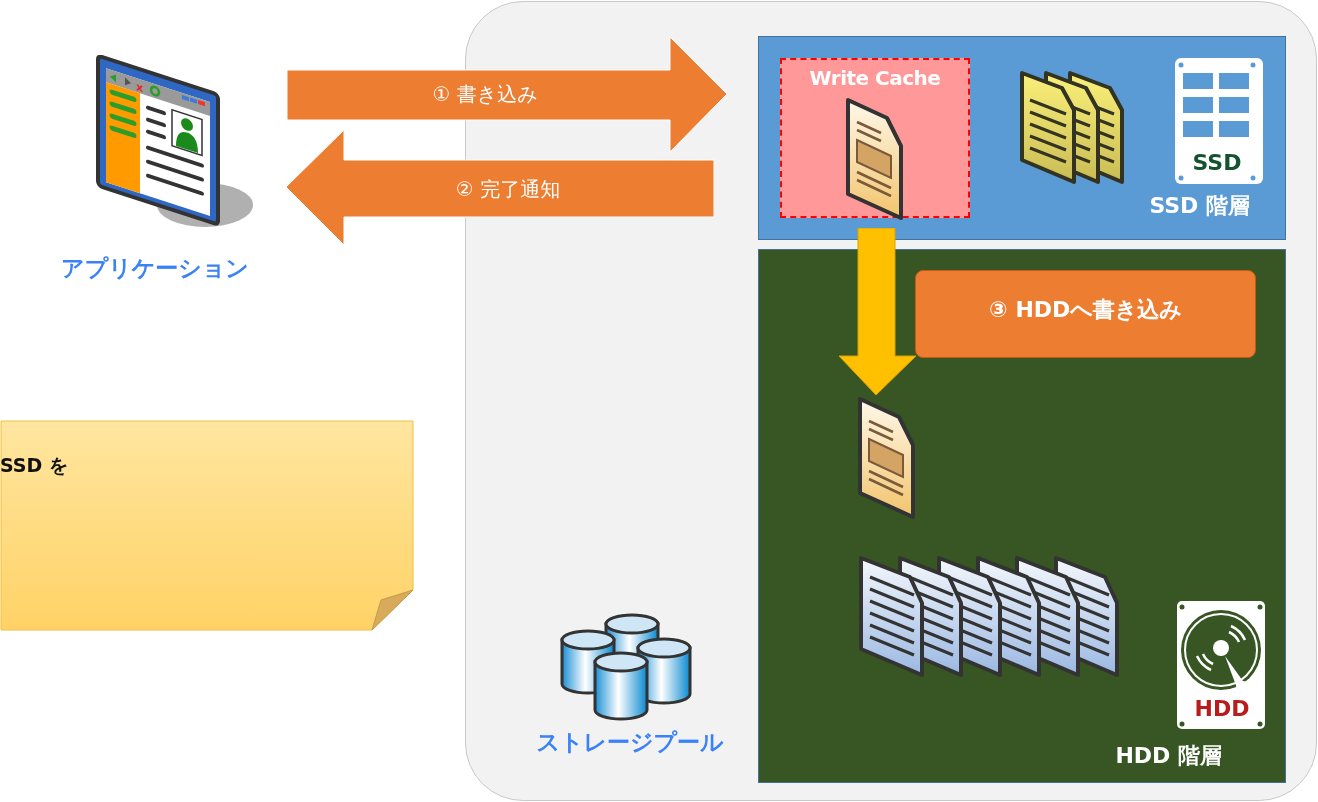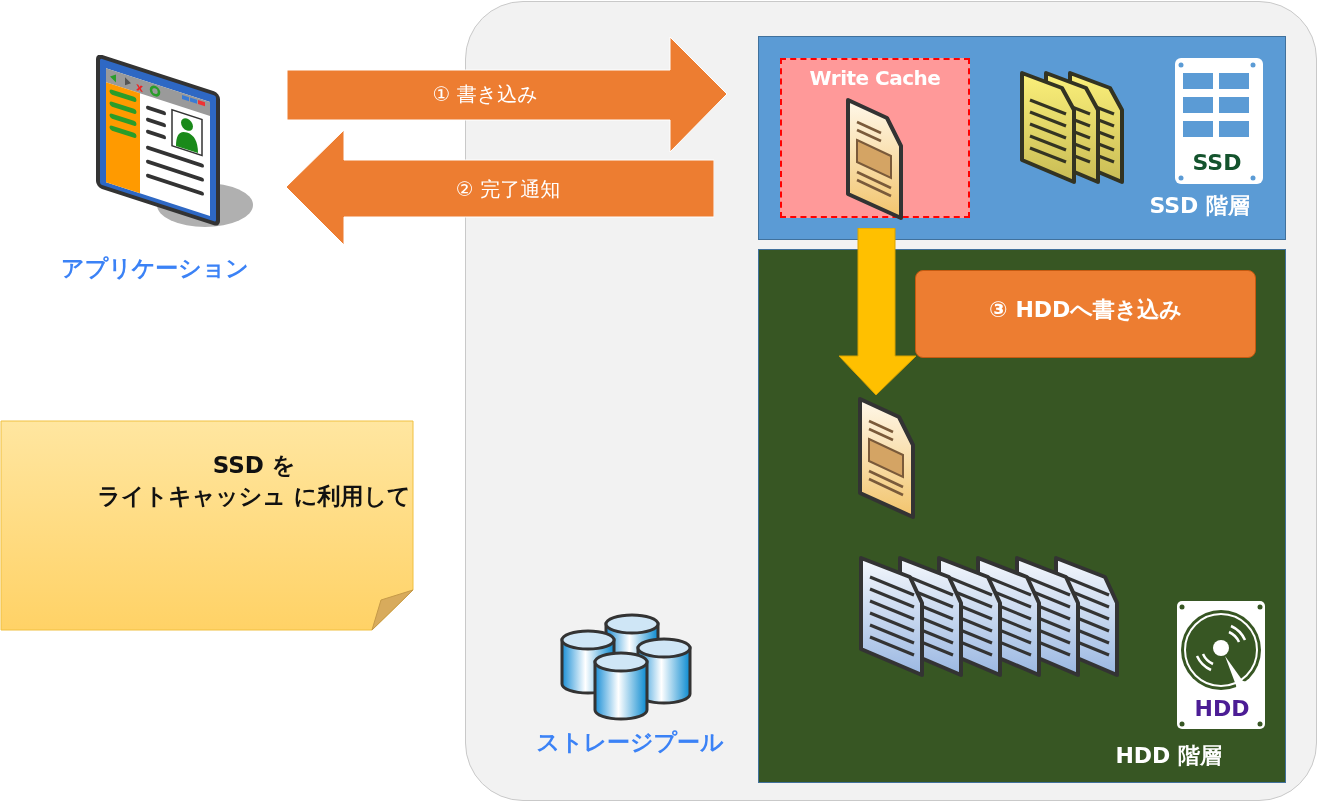--- a/index.html
+++ b/index.html
@@ -16,22 +16,22 @@
                  border:2px dashed #ff0000; box-sizing:border-box; }
   .cache-label { color:#fff; font-weight:bold; font-size:20px; text-align:center;
                  width:100%; margin-top:6px; letter-spacing:-0.5px; }
   .tier-label { color:#fff; font-weight:bold; font-size:22px; }
   .arrow-text { color:#fff; font-weight:normal; font-size:20px; text-align:center; }
   #step3 { left:915px; top:270px; width:341px; height:88px; background:#ed7d31;
            border:1px solid #c55a11; border-radius:8px; box-sizing:border-box;
            display:flex; align-items:center; justify-content:center; }
   #step3 span { color:#fff; font-weight:bold; font-size:22px; margin-top:-8px; }
   #note { left:0; top:420px; width:414px; height:211px; }
-  .note-text { position:absolute; left:0; top:30px; width:414px; text-align:center;
-               font-weight:bold; font-size:23px; line-height:31px; color:#111;padding-left:47px; }
+  .note-text { position:absolute; left:0; top:30px; width:414px; 
+               font-weight:bold; font-size:19px; line-height:31px; color:#111; }
   .caption { font-weight:bold; font-size:23px; color:#3b82f6; }
 </style>
 </head>
 <body>
 
 <div id="pool" class="abs"></div>
 
 <div class="abs" style="left:90px;top:55px;width:180px;height:190px;">
   <svg width="180" height="190" viewBox="0 0 180 190">
     <ellipse cx="115" cy="150" rx="48" ry="22" fill="#b0b0b0"></ellipse>
@@ -293,21 +293,21 @@
     <g stroke="#ffffff" stroke-width="2.5" fill="none">
       <path d="M64 32 A20 20 0 0 1 74 42"></path>
         <path d="M66 26 A28 28 0 0 1 80 40"></path>
       <path d="M48 64 A20 20 0 0 1 38 54"></path>
         <path d="M46 70 A28 28 0 0 1 32 56"></path>
     </g>
     <polygon points="60,56 80,84 72,88" fill="#ffffff"></polygon>
     <circle cx="78" cy="88" r="7" fill="#ffffff"></circle>
   </svg>
 </div>
-<div class="abs" style="left:1175px;top:696px;width:94px;text-align:center;color:#4c1d95;font-weight:bold;font-size:22px;">HDD</div>
+<div class="abs" style="left:1175px;top:696px;width:94px;text-align:center;color:#b91c1c;font-weight:bold;font-size:22px;">HDD</div>
 <div class="abs tier-label" style="left:1082px;top:741px;width:140px;text-align:right;">HDD 階層</div>
 
 <div class="abs" style="left:558px;top:612px;width:140px;height:110px;">
   <svg width="140" height="110" viewBox="0 0 140 110">
     <defs>
       <linearGradient id="cyl" x1="0" y1="0" x2="1" y2="0">
         <stop offset="0" stop-color="#1a8fd6"></stop>
           <stop offset="0.45" stop-color="#ffffff"></stop>
           <stop offset="1" stop-color="#0a8ad0"></stop>
       </linearGradient>
@@ -332,15 +332,14 @@
         <linearGradient id="notegrad" x1="0" y1="0" x2="0" y2="1">
           <stop offset="0" stop-color="#ffe6a0"></stop>
           <stop offset="1" stop-color="#ffd266"></stop>
         </linearGradient>
       </defs>
     <path d="M1 1 L413 1 L413 170 L372 210 L1 210 Z" fill="url(#notegrad)" stroke="#f0c040" stroke-width="1"></path>
     <path d="M372 210 L381 180 L413 170 Z" fill="#d8ab5c" stroke="#c69a48" stroke-width="1"></path>
   </svg>
   <div class="note-text">
     <div>SSD を</div>
-    <div>ライトキャッシュ に利用して</div>
   </div>
 </div>
 
 </body></html>

